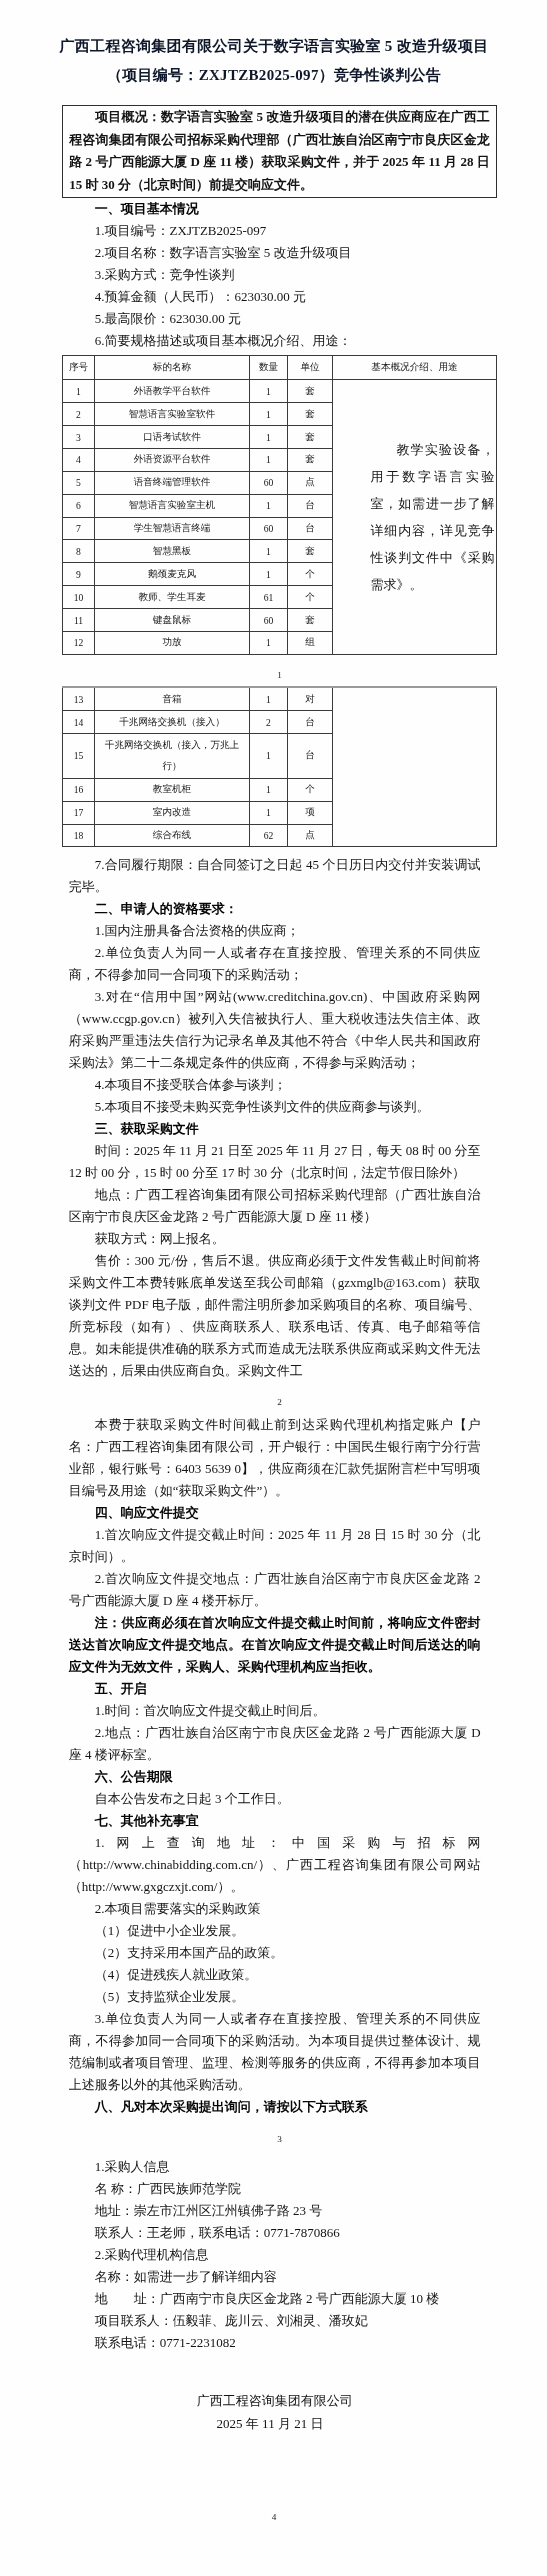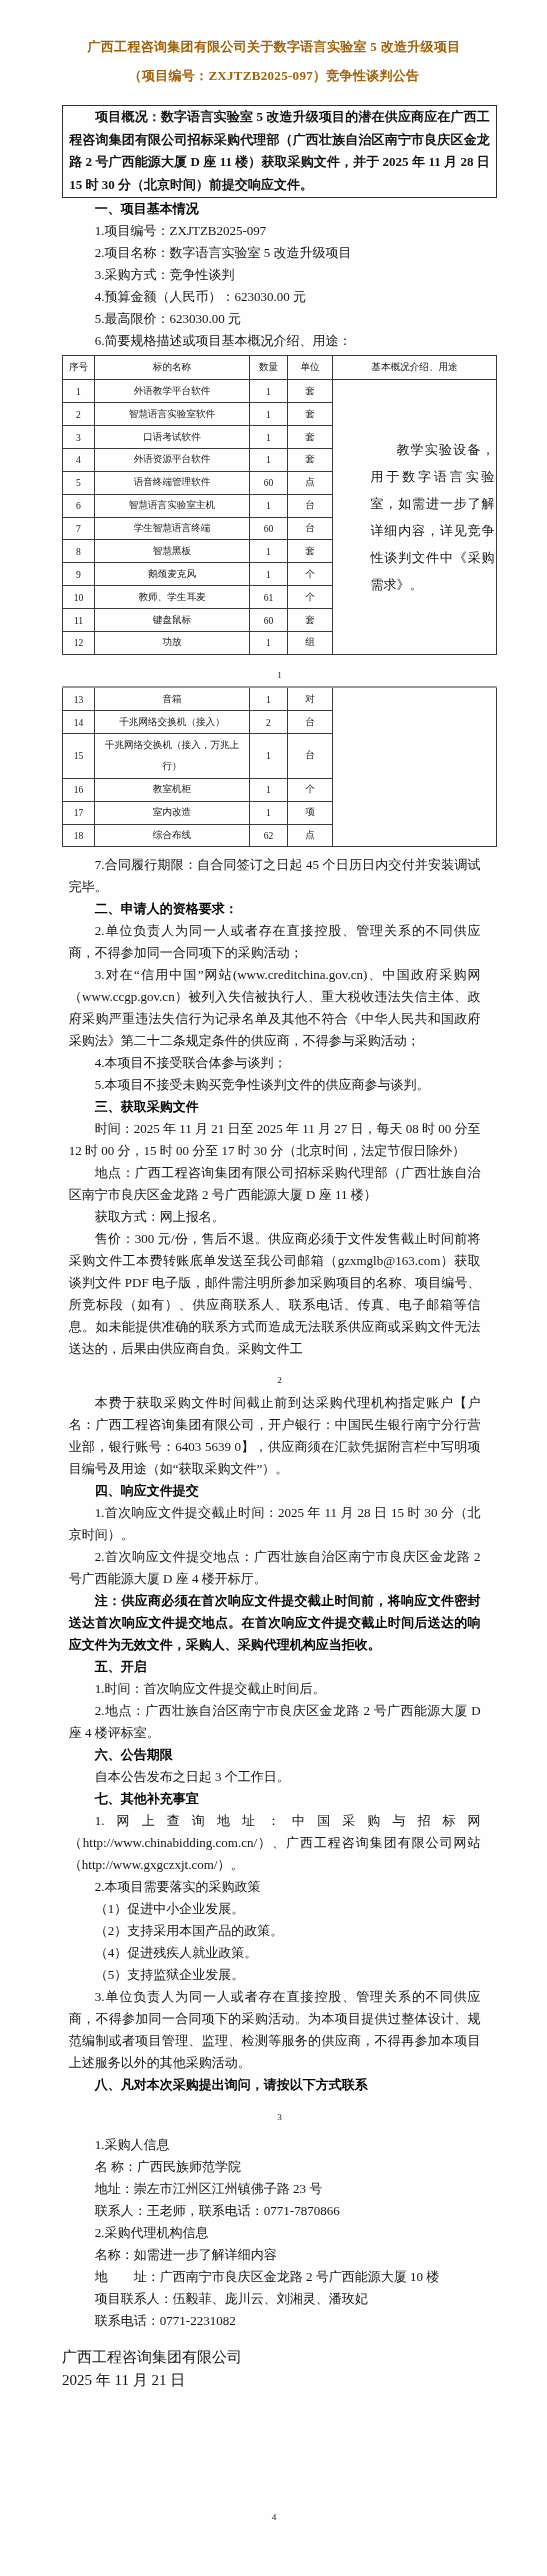--- a/index.html
+++ b/index.html
@@ -13,24 +13,24 @@
     position:relative;
     width:548px;
     height:2576px;
     background:#fefefe;
     overflow:hidden;
   }
   .title{
     margin-top:31.5px;
     text-align:center;
     font-weight:bold;
-    font-size:13px;
+    font-size:15px;
     line-height:29px;
     letter-spacing:0.3px;
-    color:#a16207;
+    color:#0f172a;
   }
   .col{
     margin-left:62px;
     width:435px;
   }
   .ovbox{
     margin-top:15px;
     border:1.4px solid #2f2f2f;
     padding:0.7px 6.2px;
     box-sizing:border-box;
@@ -87,23 +87,23 @@
     color:#1c1c1c;
   }
   .pg4{
     position:absolute;
     top:2512px;
     left:0;
     width:548px;
     margin:0;
   }
   .sig{
-    margin-top:14px;
-    text-align:left;
-    font-size:15px;
+    margin-top:36px;
+    text-align:center;
+    font-size:13px;
     line-height:22.6px;
     color:#141414;
   }
   .sig .company{padding-right:9.6px;}
   .sig .date{padding-right:19px;}
 </style>
 </head>
 <body>
 
 <div class="doc">
@@ -268,20 +268,21 @@
             <td>综合布线</td>
             <td>62</td>
             <td>点</td>
           </tr>
     </tbody>
       </table>
 
     <p class="p" style="margin-top:6.8px">7.合同履行期限：自合同签订之日起 45 个日历日内交付并安装调试完毕。</p>
 
     <p class="p hd">二、申请人的资格要求：</p>
+    <p class="p">1.国内注册具备合法资格的供应商；</p>
     <p class="p">2.单位负责人为同一人或者存在直接控股、管理关系的不同供应商，不得参加同一合同项下的采购活动；</p>
     <p class="p">3.对在“信用中国”网站(www.creditchina.gov.cn)、中国政府采购网（www.ccgp.gov.cn）被列入失信被执行人、重大税收违法失信主体、政府采购严重违法失信行为记录名单及其他不符合《中华人民共和国政府采购法》第二十二条规定条件的供应商，不得参与采购活动；</p>
     <p class="p">4.本项目不接受联合体参与谈判；</p>
     <p class="p">5.本项目不接受未购买竞争性谈判文件的供应商参与谈判。</p>
 
     <p class="p hd">三、获取采购文件</p>
     <p class="p">时间：2025 年 11 月 21 日至 2025 年 11 月 27 日，每天 08 时 00 分至 12 时 00 分，15 时 00 分至 17 时 30 分（北京时间，法定节假日除外）</p>
     <p class="p">地点：广西工程咨询集团有限公司招标采购代理部（广西壮族自治区南宁市良庆区金龙路 2 号广西能源大厦 D 座 11 楼）</p>
     <p class="p">获取方式：网上报名。</p>
     <p class="p">售价：300 元/份，售后不退。供应商必须于文件发售截止时间前将采购文件工本费转账底单发送至我公司邮箱（gzxmglb@163.com）获取谈判文件 PDF 电子版，邮件需注明所参加采购项目的名称、项目编号、所竞标段（如有）、供应商联系人、联系电话、传真、电子邮箱等信息。如未能提供准确的联系方式而造成无法联系供应商或采购文件无法送达的，后果由供应商自负。采购文件工</p>

